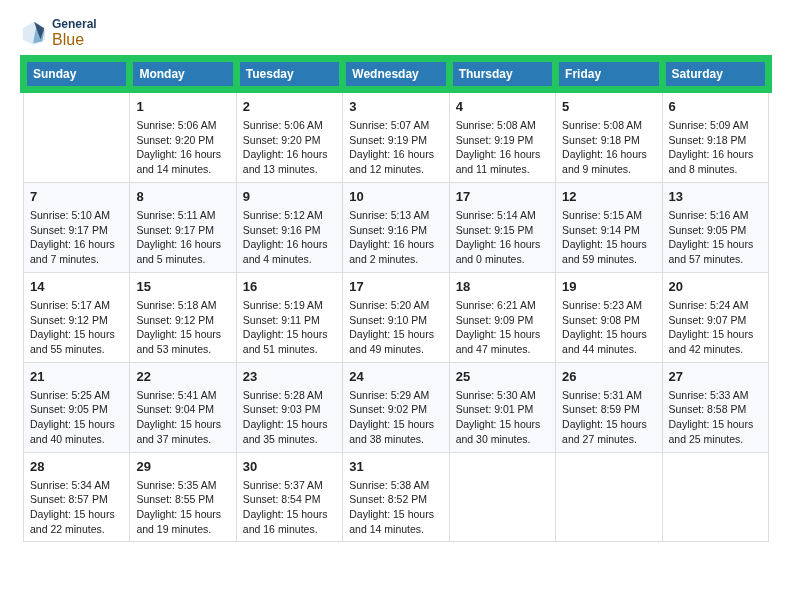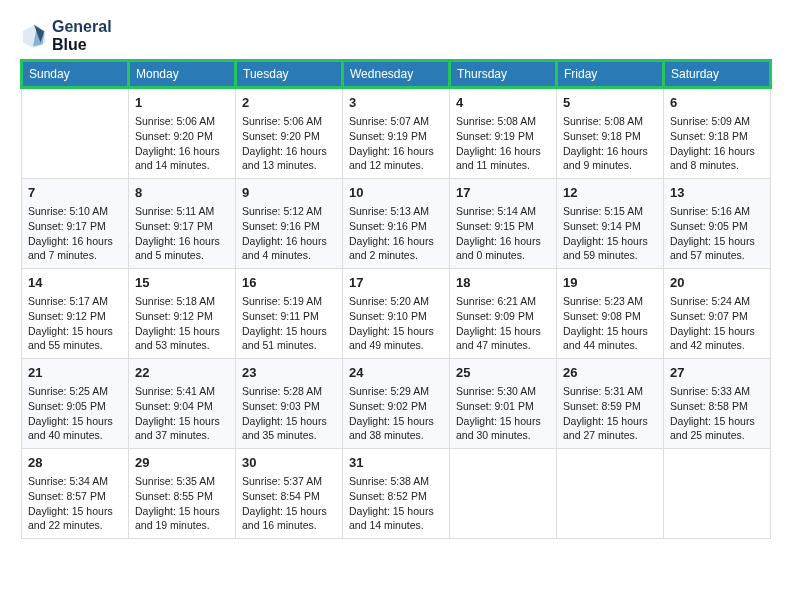--- a/index.html
+++ b/index.html
@@ -47,22 +47,22 @@
       width: 100%;
       border-collapse: collapse;
       font-size: 11px;
     }
     thead tr th {
       background-color: #2a7ab5;
       color: #fff;
       text-align: left;
       padding: 5px 6px;
       font-size: 12px;
-      font-weight: normal;
-      border: 3px solid #22c55e;
+      font-weight: bold;
+      border: 7px solid #22c55e;
     }
     tbody tr {
       border-bottom: 1px solid #ccc;
     }
     tbody td {
       vertical-align: top;
       padding: 5px 6px;
       border: 1px solid #ddd;
       line-height: 1.4;
       color: #222;
@@ -87,22 +87,22 @@
 
 <div class="container">
   <div class="header-top">
     <div class="logo">
       <svg class="logo-icon" viewBox="0 0 30 30">
         <polygon points="15,3 27,10 27,22 15,28 3,22 3,10" fill="#2a7ab5" opacity="0.15"></polygon>
         <polygon points="18,5 26,12 24,24 14,26" fill="#2a7ab5" opacity="0.5"></polygon>
         <polygon points="15,3 26,10 22,22" fill="#1a3a5c" opacity="0.8"></polygon>
       </svg>
       <div>
-        <div style="font-size:16px;font-weight:bold;color:#1a3a5c;line-height:1.1">General</div>
-        <div style="font-size:16px;font-weight:bold;color:#0f172a;line-height:1.1">Blue</div>
+        <div style="font-size:12px;font-weight:bold;color:#1a3a5c;line-height:1.1">General</div>
+        <div style="font-size:16px;font-weight:normal;color:#a16207;line-height:1.1">Blue</div>
       </div>
     </div>
     <div class="title-block">
       <div class="main-title"></div>
       <div class="subtitle"></div>
     </div>
   </div>
 
   <table>
     <thead>

